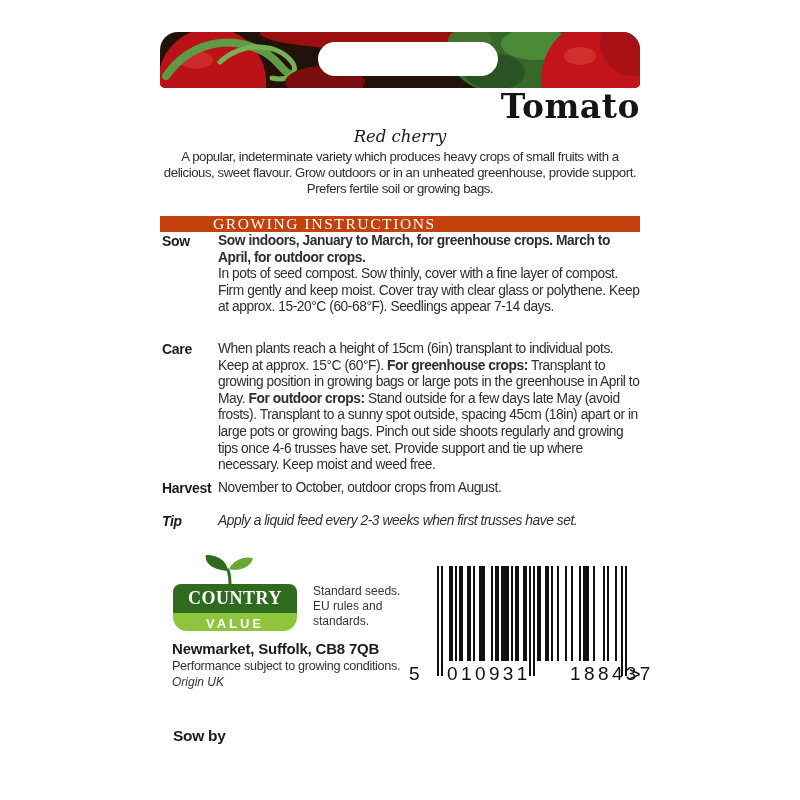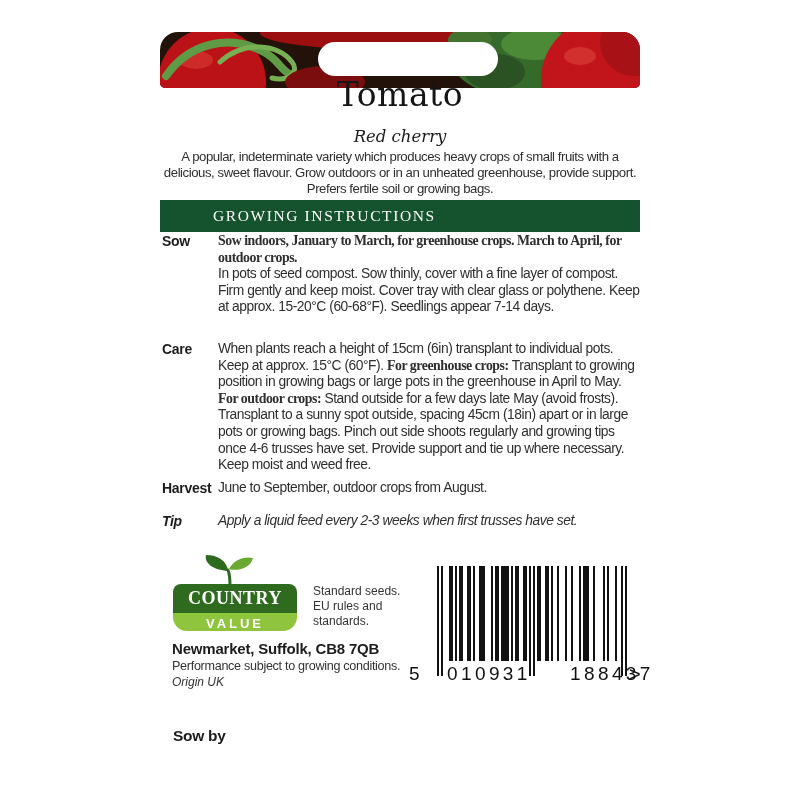--- a/index.html
+++ b/index.html
@@ -5,40 +5,40 @@
   html,body{margin:0;padding:0;background:#fff;}
   .stage{position:relative;width:800px;height:800px;background:#fff;overflow:hidden;
          font-family:"Liberation Sans",sans-serif;color:#222;}
   .abs{position:absolute;}
 
   
   .photo-wrap{left:160px;top:32px;width:480px;height:56px;border-radius:18px 18px 5px 5px;overflow:hidden;}
   .photo-wrap svg{display:block;}
 
   
-  .title{left:160px;top:78px;width:480px;text-align:center;
-         font-family:"DejaVu Serif","Liberation Serif",serif;font-weight:normal;
+  .title{left:160px;top:90px;width:480px;text-align:right;
+         font-family:"DejaVu Serif","Liberation Serif",serif;font-weight:bold;
          font-size:33px;line-height:34px;color:#151515;letter-spacing:.5px;}
   .variety{left:160px;top:127px;width:480px;text-align:center;
            font-family:"DejaVu Serif","Liberation Serif",serif;font-weight:normal;font-style:italic;
            font-size:16.5px;color:#1a1a1a;}
   .descr{left:163px;top:149px;width:474px;text-align:center;
          font-size:13.2px;line-height:15.8px;letter-spacing:-0.45px;color:#2e2e2e;}
 
   
-  .banner{left:160px;top:200px;width:480px;height:32px;background:#14532d;
+  .banner{left:160px;top:216px;width:480px;height:16px;background:#c2410c;
           display:flex;align-items:center;}
   .banner span{padding-left:53px;color:#fff;font-family:"Liberation Serif",serif;
                font-size:15.5px;letter-spacing:1.6px;}
 
   
   .section{left:160px;width:482px;display:grid;grid-template-columns:58px 1fr;}
   .sec-label{font-weight:bold;font-size:14px;letter-spacing:-0.3px;color:#1c1c1c;padding-left:2px;}
   .sec-body{font-size:13.8px;line-height:16.6px;letter-spacing:-0.45px;color:#2e2e2e;}
-  .sec-body b{letter-spacing:-0.45px;font-family:Liberation Serif, serif;}
+  .sec-body b{letter-spacing:-0.45px;}
   .block{display:block;}
   .sec-tip .sec-label{font-style:italic;}
   .sec-tip .sec-body{font-style:italic;}
   .sec-sow{top:233px;}
   .sec-care{top:341px;}
   .sec-harvest{top:480px;}
   .sec-tip{top:513px;}
 
   
   .sprout{left:201px;top:554px;}
@@ -107,21 +107,21 @@
   <div class="abs section sec-sow">
     <div class="sec-label">Sow</div>
     <div class="sec-body"><b class="block">Sow indoors, January to March, for greenhouse crops. March to April, for outdoor crops.</b><span>In pots of seed compost. Sow thinly, cover with a fine layer of compost. Firm gently and keep moist. Cover tray with clear glass or polythene. Keep at approx. 15-20°C (60-68°F). Seedlings appear 7-14 days.</span></div>
   </div>
   <div class="abs section sec-care">
     <div class="sec-label">Care</div>
     <div class="sec-body"><span>When plants reach a height of 15cm (6in) transplant to individual pots. Keep at approx. 15°C (60°F). </span><b>For greenhouse crops:</b><span> Transplant to growing position in growing bags or large pots in the greenhouse in April to May. </span><b>For outdoor crops:</b><span> Stand outside for a few days late May (avoid frosts). Transplant to a sunny spot outside, spacing 45cm (18in) apart or in large pots or growing bags. Pinch out side shoots regularly and growing tips once 4-6 trusses have set. Provide support and tie up where necessary. Keep moist and weed free.</span></div>
   </div>
   <div class="abs section sec-harvest">
     <div class="sec-label">Harvest</div>
-    <div class="sec-body"><span>June to September, outdoor crops from August.</span></div>
+    <div class="sec-body"><span>November to October, outdoor crops from August.</span></div>
   </div>
   <div class="abs section sec-tip">
     <div class="sec-label">Tip</div>
     <div class="sec-body"><span>Apply a liquid feed every 2-3 weeks when first trusses have set.</span></div>
   </div>
 
   <svg class="abs sprout" width="58" height="32" viewBox="0 0 58 32">
     <path d="M29,32 C29,25 29,21 27,16" fill="none" stroke="#2e6b1e" stroke-width="3" stroke-linecap="round"></path>
     <path d="M27,17 C12,16 3,9 5,1 C17,1 26,7 27,17 Z" fill="#2e6b1e"></path>
     <path d="M28,15 C33,6 42,2 52,4 C50,13 38,18 28,15 Z" fill="#6aa832"></path>

